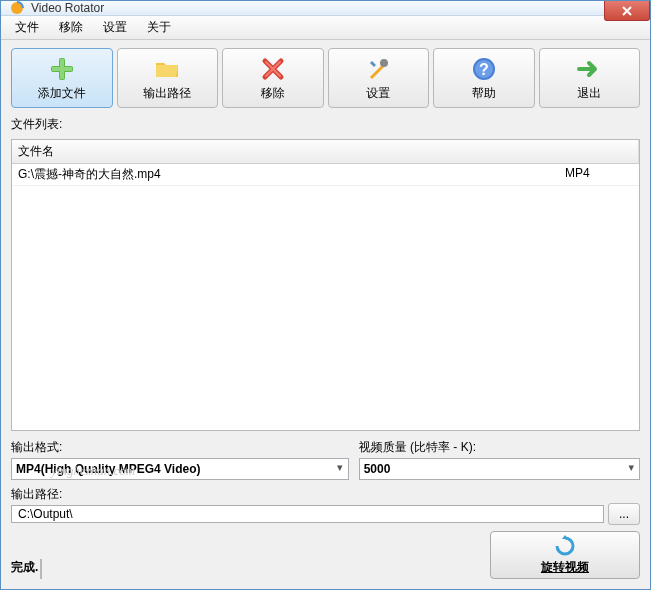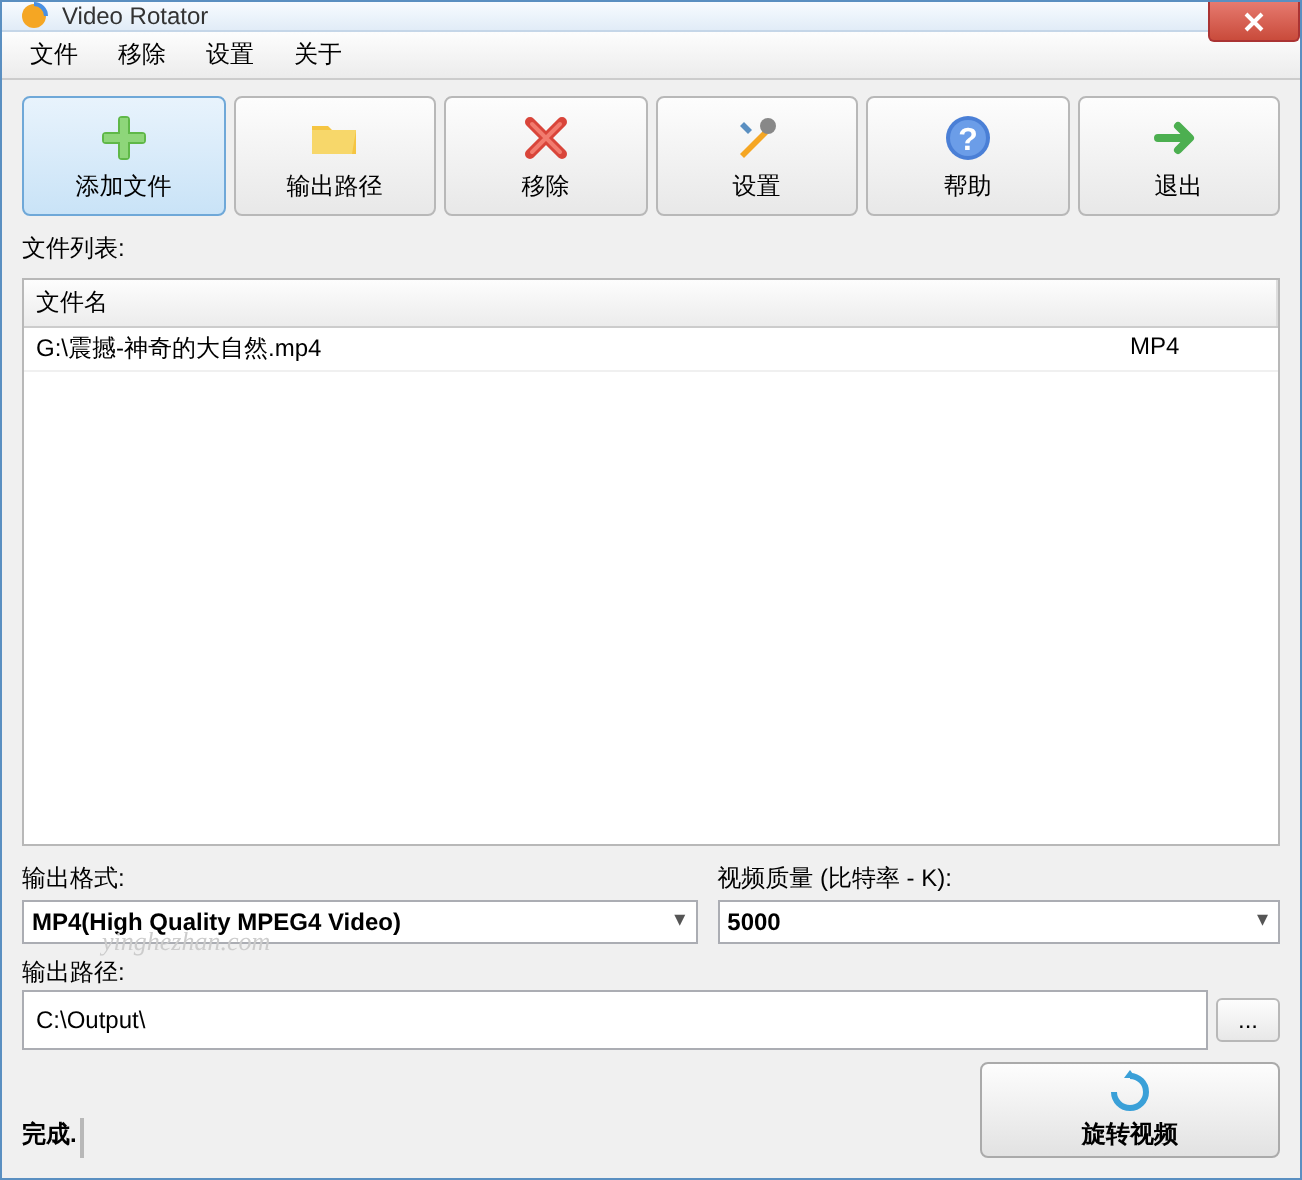--- a/index.html
+++ b/index.html
@@ -37,28 +37,28 @@
 
 .row-3col { display: flex; gap: 10px; }
 .col { flex: 1; display: flex; flex-direction: column; gap: 2px; }
 .col-wide { flex: 1.2; }
 
 .select { width: 100%; height: 22px; border: 1px solid #abadb3; background: #fff; font-size: 12px; padding: 0 4px; font-weight: bold; }
 .select-wrap { position: relative; }
 .select-wrap::after { content: "▾"; position: absolute; right: 6px; top: 3px; font-size: 11px; pointer-events: none; color: #555; }
 
 .output-row { display: flex; gap: 4px; align-items: center; }
-.text-input { flex: 1; height: 30px; border: 1px solid #abadb3; background: #fff; padding: 0 6px; font-size: 12px; }
+.text-input { flex: 1; height: 18px; border: 1px solid #abadb3; background: #fff; padding: 0 6px; font-size: 12px; }
 .browse-btn { width: 32px; height: 22px; border: 1px solid #b8b8b8; background: linear-gradient(to bottom, #fdfdfd, #e8e8e8); border-radius: 3px; cursor: pointer; font-size: 12px; }
 
 .bottom-row { display: flex; gap: 8px; align-items: flex-end; }
 .progress-area { flex: 1; display: flex; flex-direction: row; gap: 2px; }
 .progress-label { text-align: center; font-size: 12px; font-weight: bold; }
 .progress-bar { height: 20px; border: 1px solid #b8b8b8; background: #fff; }
-.rotate-btn { width: 150px; height: 48px; background: linear-gradient(to bottom, #fdfdfd, #e2e2e2); border: 1px solid #aaa; border-radius: 4px; display: flex; flex-direction: column; align-items: center; justify-content: center; gap: 2px; cursor: pointer; font-size: 12px; font-weight: bold; }
+.rotate-btn { width: 150px; height: 48px; background: linear-gradient(to bottom, #fdfdfd, #e2e2e2); border: 1px solid #aaa; border-radius: 4px; display: flex; flex-direction: column; align-items: center; justify-content: center; gap: 2px; cursor: pointer; font-size: 12px; font-weight: bold; text-decoration: underline; }
 .rotate-icon { width: 22px; height: 22px; }
 
 .watermark { position: absolute; color: #ccc; font-style: italic; font-size: 13px; pointer-events: none; font-family: serif; }
 </style>
 </head>
 <body>
 
 <div class="window">
 
   <div class="titlebar">

